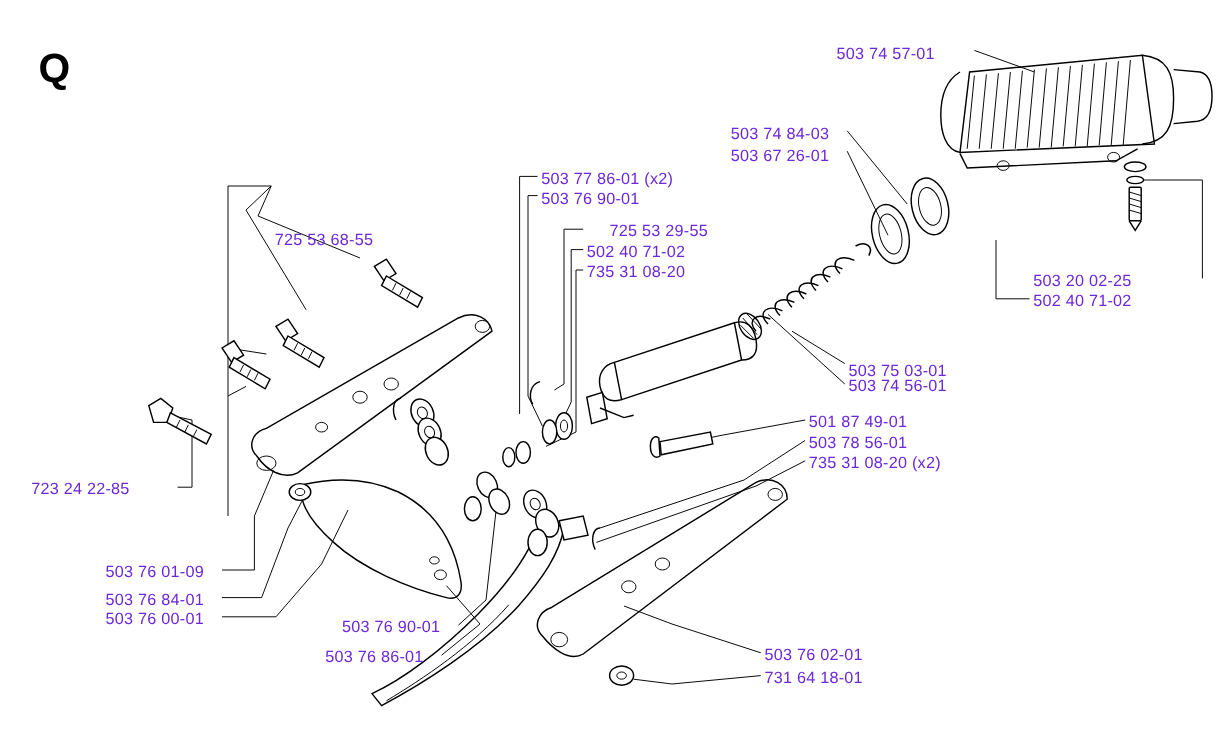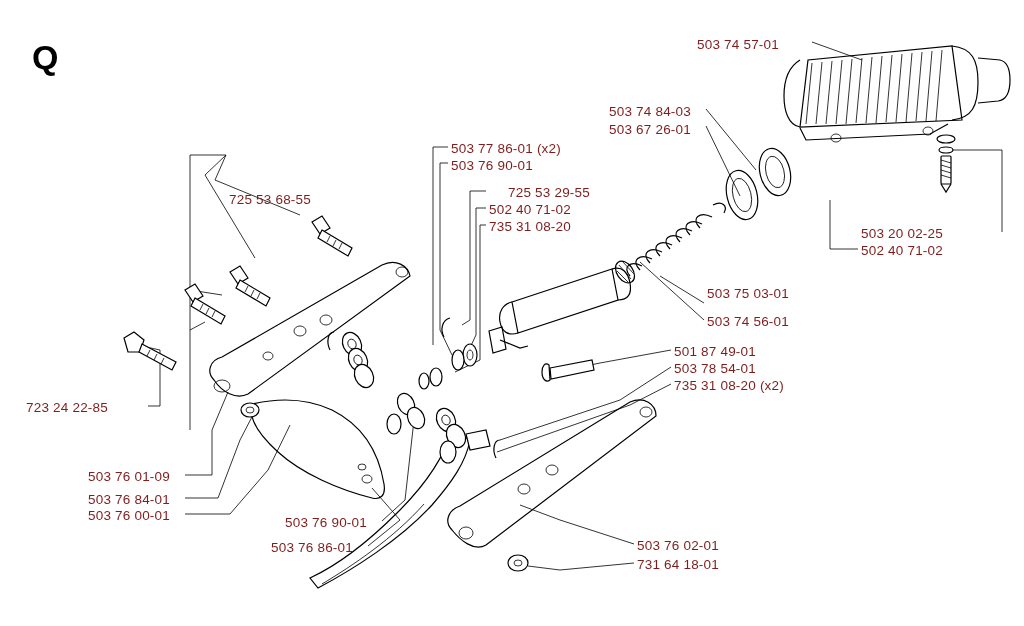--- a/index.html
+++ b/index.html
@@ -1,18 +1,18 @@
 <!DOCTYPE html>
 <html><head>
 <meta charset="utf-8">
 <style>
   html,body{margin:0;padding:0;background:#ffffff;}
   #page{position:relative;width:1024px;height:626px;background:#ffffff;
         font-family:"Liberation Sans", sans-serif;overflow:hidden;}
-  .lbl{position:absolute;font-size:13.5px;color:#7f1d1d;white-space:nowrap;letter-spacing:.2px;}
+  .lbl{position:absolute;font-size:13.5px;color:#6d28d9;white-space:nowrap;letter-spacing:.2px;}
   .sect{position:absolute;font-weight:bold;font-size:34px;color:#000;font-family:"Liberation Sans", sans-serif;}
   svg.art{position:absolute;left:0;top:0;width:1024px;height:626px;}
   .pt{stroke:#000;stroke-width:1.2;fill:none;}
   .fill-w{fill:#fff;stroke:#000;stroke-width:1.2;}
   .thin{stroke:#000;stroke-width:0.8;fill:none;}
 </style>
 </head>
 <body>
 
 <div id="page">
@@ -225,24 +225,24 @@
   <div class="lbl" style="left:609px;top:104px;">503 74 84-03</div>
   <div class="lbl" style="left:609px;top:122px;">503 67 26-01</div>
   <div class="lbl" style="left:451px;top:141px;">503 77 86-01 (x2)</div>
   <div class="lbl" style="left:451px;top:158px;">503 76 90-01</div>
   <div class="lbl" style="left:229px;top:148px;margin-top:44px;">725 53 68-55</div>
   <div class="lbl" style="left:508px;top:185px;">725 53 29-55</div>
   <div class="lbl" style="left:489px;top:202px;">502 40 71-02</div>
   <div class="lbl" style="left:489px;top:219px;">735 31 08-20</div>
   <div class="lbl" style="left:861px;top:226px;">503 20 02-25</div>
   <div class="lbl" style="left:861px;top:243px;">502 40 71-02</div>
-  <div class="lbl" style="left:707px;top:286px;">503 75 03-01</div>
+  <div class="lbl" style="left:707px;top:301px;">503 75 03-01</div>
   <div class="lbl" style="left:707px;top:314px;">503 74 56-01</div>
   <div class="lbl" style="left:674px;top:344px;">501 87 49-01</div>
-  <div class="lbl" style="left:674px;top:361px;">503 78 54-01</div>
+  <div class="lbl" style="left:674px;top:361px;">503 78 56-01</div>
   <div class="lbl" style="left:674px;top:378px;">735 31 08-20 (x2)</div>
   <div class="lbl" style="left:26px;top:400px;">723 24 22-85</div>
   <div class="lbl" style="left:88px;top:469px;">503 76 01-09</div>
   <div class="lbl" style="left:88px;top:492px;">503 76 84-01</div>
   <div class="lbl" style="left:88px;top:508px;">503 76 00-01</div>
   <div class="lbl" style="left:285px;top:515px;">503 76 90-01</div>
   <div class="lbl" style="left:271px;top:540px;">503 76 86-01</div>
   <div class="lbl" style="left:637px;top:538px;">503 76 02-01</div>
   <div class="lbl" style="left:637px;top:557px;">731 64 18-01</div>
 

